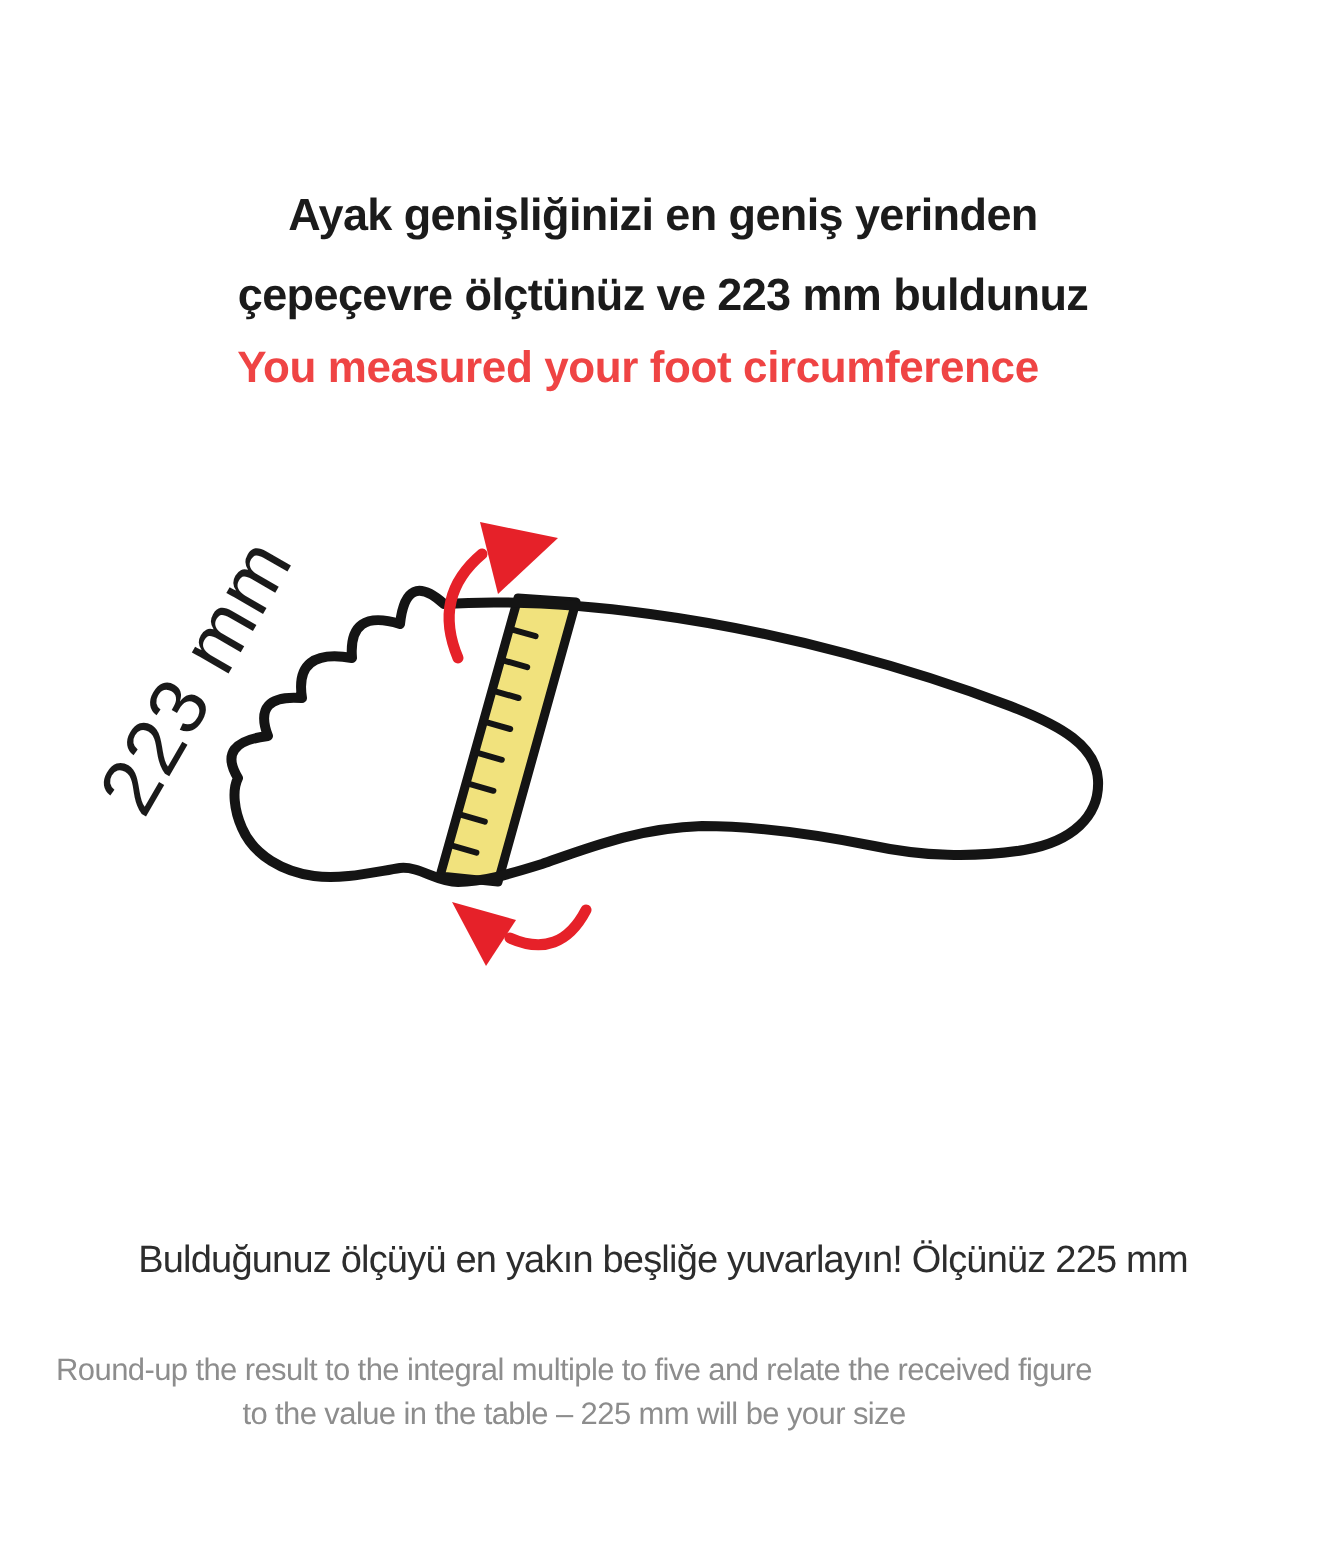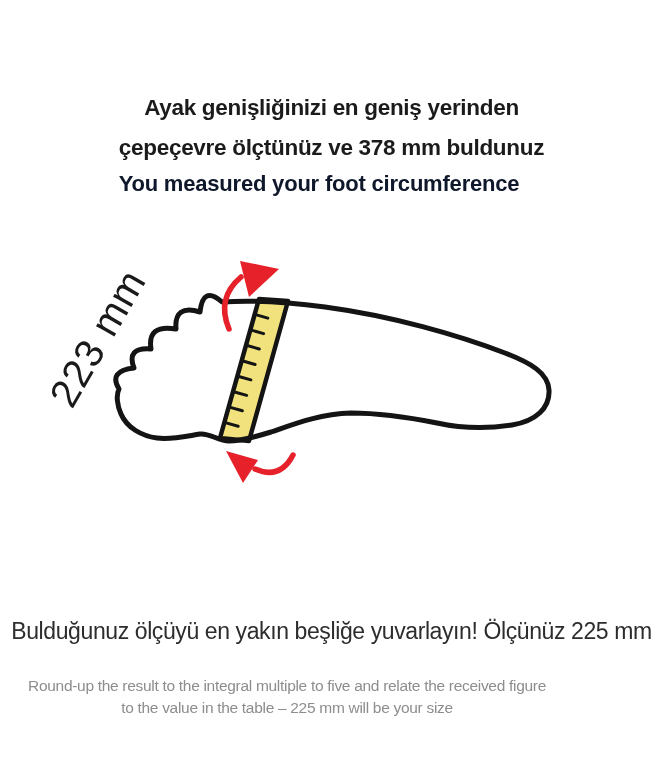--- a/index.html
+++ b/index.html
@@ -23,21 +23,21 @@
     letter-spacing: -0.3px;
     line-height: 40px;
     margin-top: 10px;
   }
   .subtitle-block {
     position: absolute;
     top: 166px;
     left: 0;
     width: 638px;
     text-align: center;
-    color: #0f172a;
+    color: #ef4444;
     font-size: 22px;
     font-weight: bold;
     letter-spacing: -0.2px;
     line-height: 35px;
   }
   .illustration {
     position: absolute;
     top: 240px;
     left: 0;
     width: 663px;
@@ -60,21 +60,21 @@
     letter-spacing: 1px;
     fill: #1a1a1a;
   }
   .footnote-tr {
     position: absolute;
     top: 620px;
     left: 0;
     width: 663px;
     text-align: center;
     color: #2d2d2d;
-    font-size: 23px;
+    font-size: 19px;
     letter-spacing: -0.4px;
     line-height: 22px;
   }
   .footnote-en {
     position: absolute;
     top: 675px;
     left: 0;
     width: 574px;
     text-align: center;
     color: #8d8d8d;
@@ -83,21 +83,21 @@
     line-height: 22px;
   }
 </style>
 </head>
 <body>
 
 <div class="canvas">
 
   <div class="title-block">
     <div>Ayak genişliğinizi en geniş yerinden</div>
-    <div>çepeçevre ölçtünüz ve 378 mm buldunuz</div>
+    <div>çepeçevre ölçtünüz ve 223 mm buldunuz</div>
   </div>
 
   <div class="subtitle-block">
     <div>You measured your foot circumference</div>
   </div>
 
   <svg class="illustration" viewBox="0 0 663 260">
 
     <path class="foot-fill" d="M 222,62
          C 252,60 288,62 325,67

